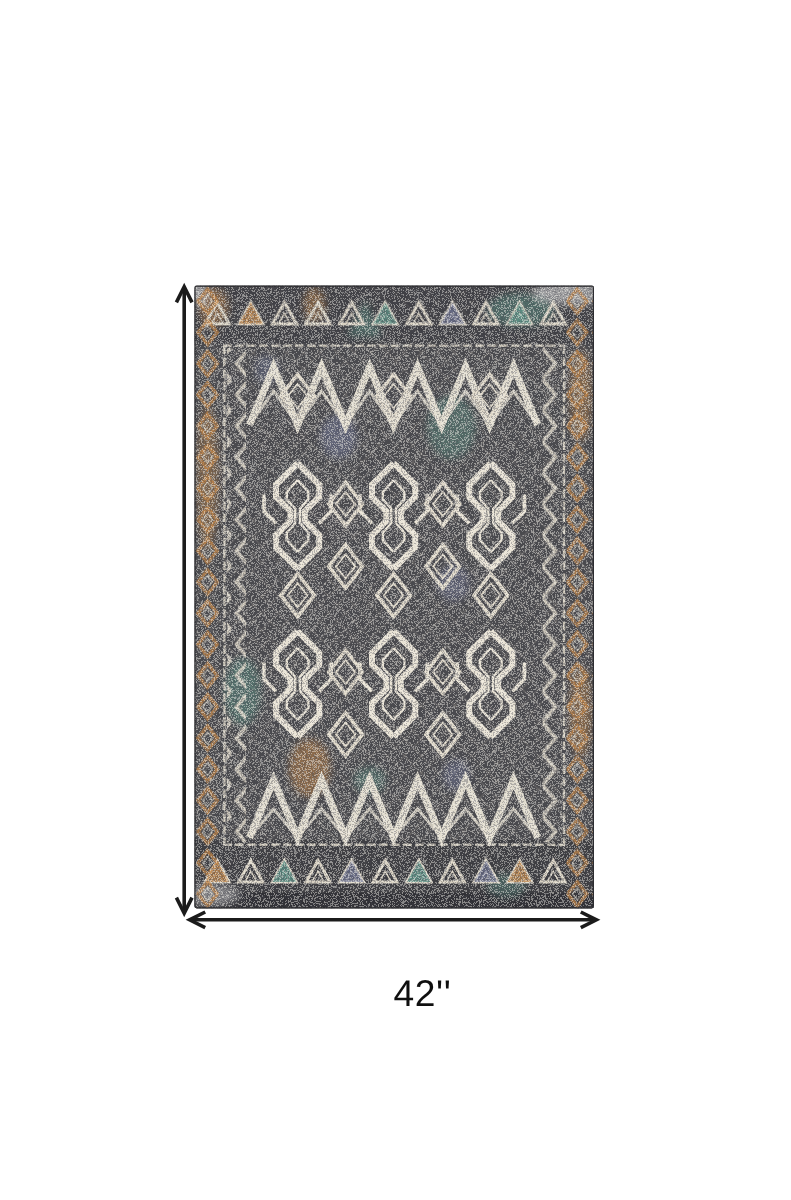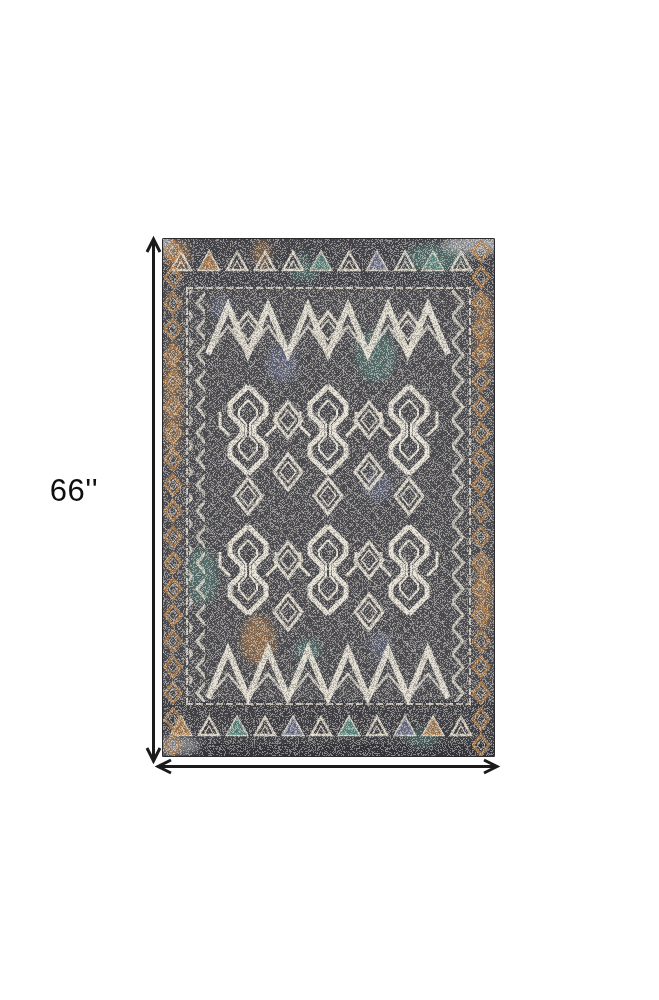--- a/index.html
+++ b/index.html
@@ -231,15 +231,15 @@
       <polyline points="147,252 153.5,239 160,252" stroke="#1b1b1b"></polyline>
       <polyline points="147,748 153.5,761 160,748" stroke="#1b1b1b"></polyline>
     </g>
     <g fill="none" stroke-width="3" stroke-linecap="butt" stroke-linejoin="miter">
       <line x1="159" y1="766.5" x2="496" y2="766.5" stroke="#1b1b1b"></line>
       <polyline points="171,760 158,766.5 171,773" stroke="#1b1b1b"></polyline>
       <polyline points="484,760 497,766.5 484,773" stroke="#1b1b1b"></polyline>
     </g>
   </svg>
 
-  <div class="dim-label h-label">66''</div>
+  <div class="dim-label w-label">42''</div>
 
 </div>
 
 </body></html>

